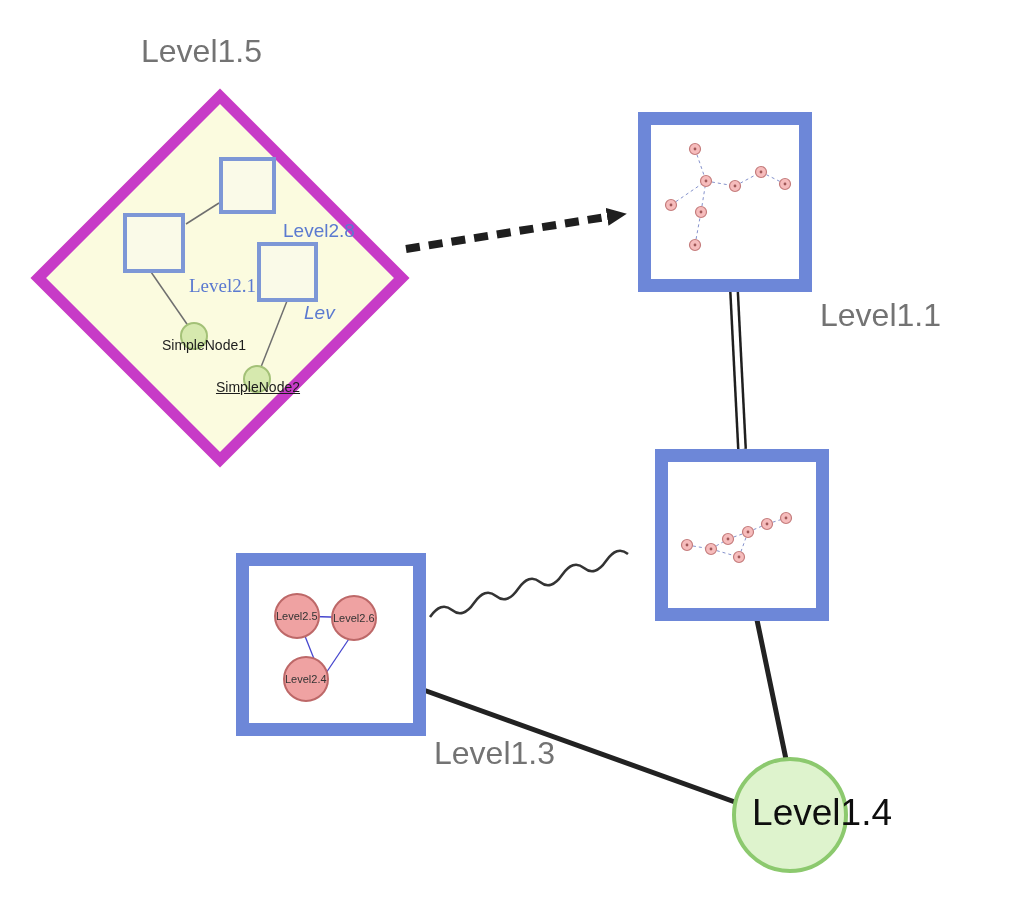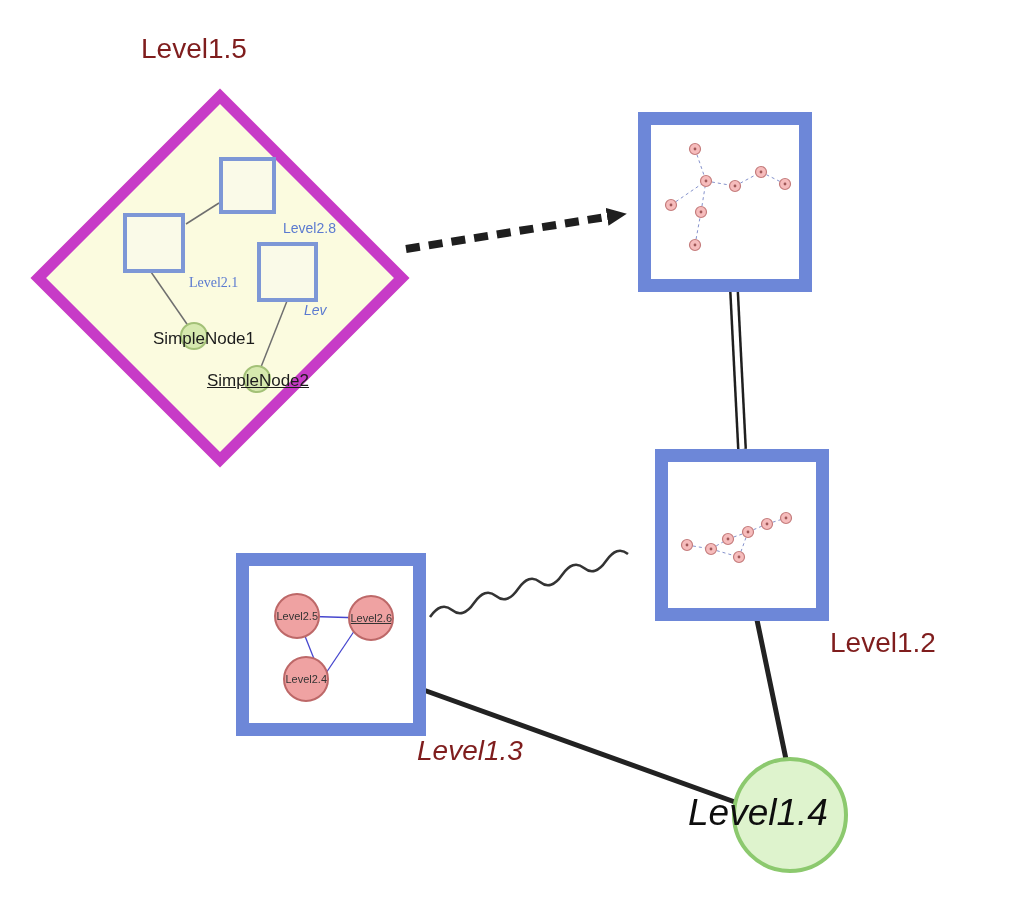--- a/index.html
+++ b/index.html
@@ -1,27 +1,27 @@
 <!DOCTYPE html>
 <html><head>
 <meta charset="utf-8">
 <style>
   html,body{margin:0;padding:0;background:#ffffff;}
   .canvas{position:relative;width:1026px;height:900px;background:#ffffff;overflow:hidden;font-family:"Liberation Sans",sans-serif;}
   .layer{position:absolute;left:0;top:0;}
   .diamond{position:absolute;left:86px;top:144px;width:268px;height:268px;box-sizing:border-box;background:#fbfbdf;border:11px solid #c73bc7;transform:rotate(45deg);}
-  .big-label{position:absolute;font-size:28px;color:#7f1d1d;white-space:nowrap;}
+  .big-label{position:absolute;font-size:32px;color:#737373;white-space:nowrap;}
   .big-label.black{color:#0e0e0e;font-size:37px;}
-  .small-label{position:absolute;font-size:14px;color:#5b7ad0;white-space:nowrap;}
+  .small-label{position:absolute;font-size:19px;color:#5b7ad0;white-space:nowrap;}
   .inner-square{position:absolute;box-sizing:border-box;background:#fafae8;border:4px solid #7d97d6;}
   .green-dot{position:absolute;width:28px;height:28px;box-sizing:border-box;border-radius:50%;background:#d6e9ae;border:2px solid #a3c177;}
-  .node-label-sm{position:absolute;font-size:17px;color:#1c1c1c;text-align:center;white-space:nowrap;}
+  .node-label-sm{position:absolute;font-size:14px;color:#1c1c1c;text-align:center;white-space:nowrap;margin-top:8px;}
   .blue-square{position:absolute;box-sizing:border-box;background:#ffffff;border:13px solid #6d87d8;}
   .blue-square svg{position:absolute;left:0;top:0;}
-  .pink-circle{position:absolute;width:46px;height:46px;box-sizing:border-box;border-radius:50%;background:#efa2a2;border:2px solid #bd6868;display:flex;align-items:center;justify-content:flex-end;overflow:hidden;font-size:11px;color:#333333;white-space:nowrap;}
+  .pink-circle{position:absolute;width:46px;height:46px;box-sizing:border-box;border-radius:50%;background:#efa2a2;border:2px solid #bd6868;display:flex;align-items:center;justify-content:flex-start;overflow:hidden;font-size:11px;color:#333333;white-space:nowrap;}
   .big-circle{position:absolute;box-sizing:border-box;border-radius:50%;background:#def3cd;border:4px solid #8cc96e;}
   .pnode{fill:#f6bcbc;stroke:#c47c7c;stroke-width:1.2;}
   .pdot{fill:#a05858;}
   .mini-edge{stroke:#8592cc;stroke-width:1;stroke-dasharray:3 3;}
   .tri-edge{stroke:#4646ce;stroke-width:1.3;}
   .d-edge{stroke:#6f6f6f;stroke-width:1.5;}
 </style>
 </head>
 <body>
 
@@ -154,28 +154,28 @@
 
   <div class="blue-square" style="left:236px;top:553px;width:190px;height:183px;">
     <svg width="164" height="157">
       <line class="tri-edge" x1="48" y1="50" x2="114" y2="52"></line>
       <line class="tri-edge" x1="48" y1="50" x2="73" y2="113"></line>
       <line class="tri-edge" x1="114" y1="52" x2="73" y2="113"></line>
     </svg>
     <div class="pink-circle" style="left:25px;top:27px;">
       <span>Level2.5</span>
     </div>
-    <div class="pink-circle" style="left:99px;top:29px;text-decoration:underline;">
+    <div class="pink-circle" style="left:82px;top:29px;">
       <span>Level2.6</span>
     </div>
     <div class="pink-circle" style="left:34px;top:90px;">
       <span>Level2.4</span>
     </div>
   </div>
 
   <div class="big-circle" style="left:732px;top:757px;width:116px;height:116px;"></div>
-  <div class="big-label black" style="left:688px;top:792px;width:204px;text-align:left;font-style:italic;">Level1.4</div>
+  <div class="big-label black" style="left:688px;top:792px;width:204px;text-align:right;">Level1.4</div>
 
   <div class="big-label" style="left:141px;top:33px;">Level1.5</div>
-  <div class="big-label" style="left:830px;top:627px;">Level1.2</div>
-  <div class="big-label" style="left:417px;top:735px;font-style:italic;">Level1.3</div>
+  <div class="big-label" style="left:820px;top:297px;">Level1.1</div>
+  <div class="big-label" style="left:434px;top:735px;">Level1.3</div>
 
 </div>
 
 </body></html>

